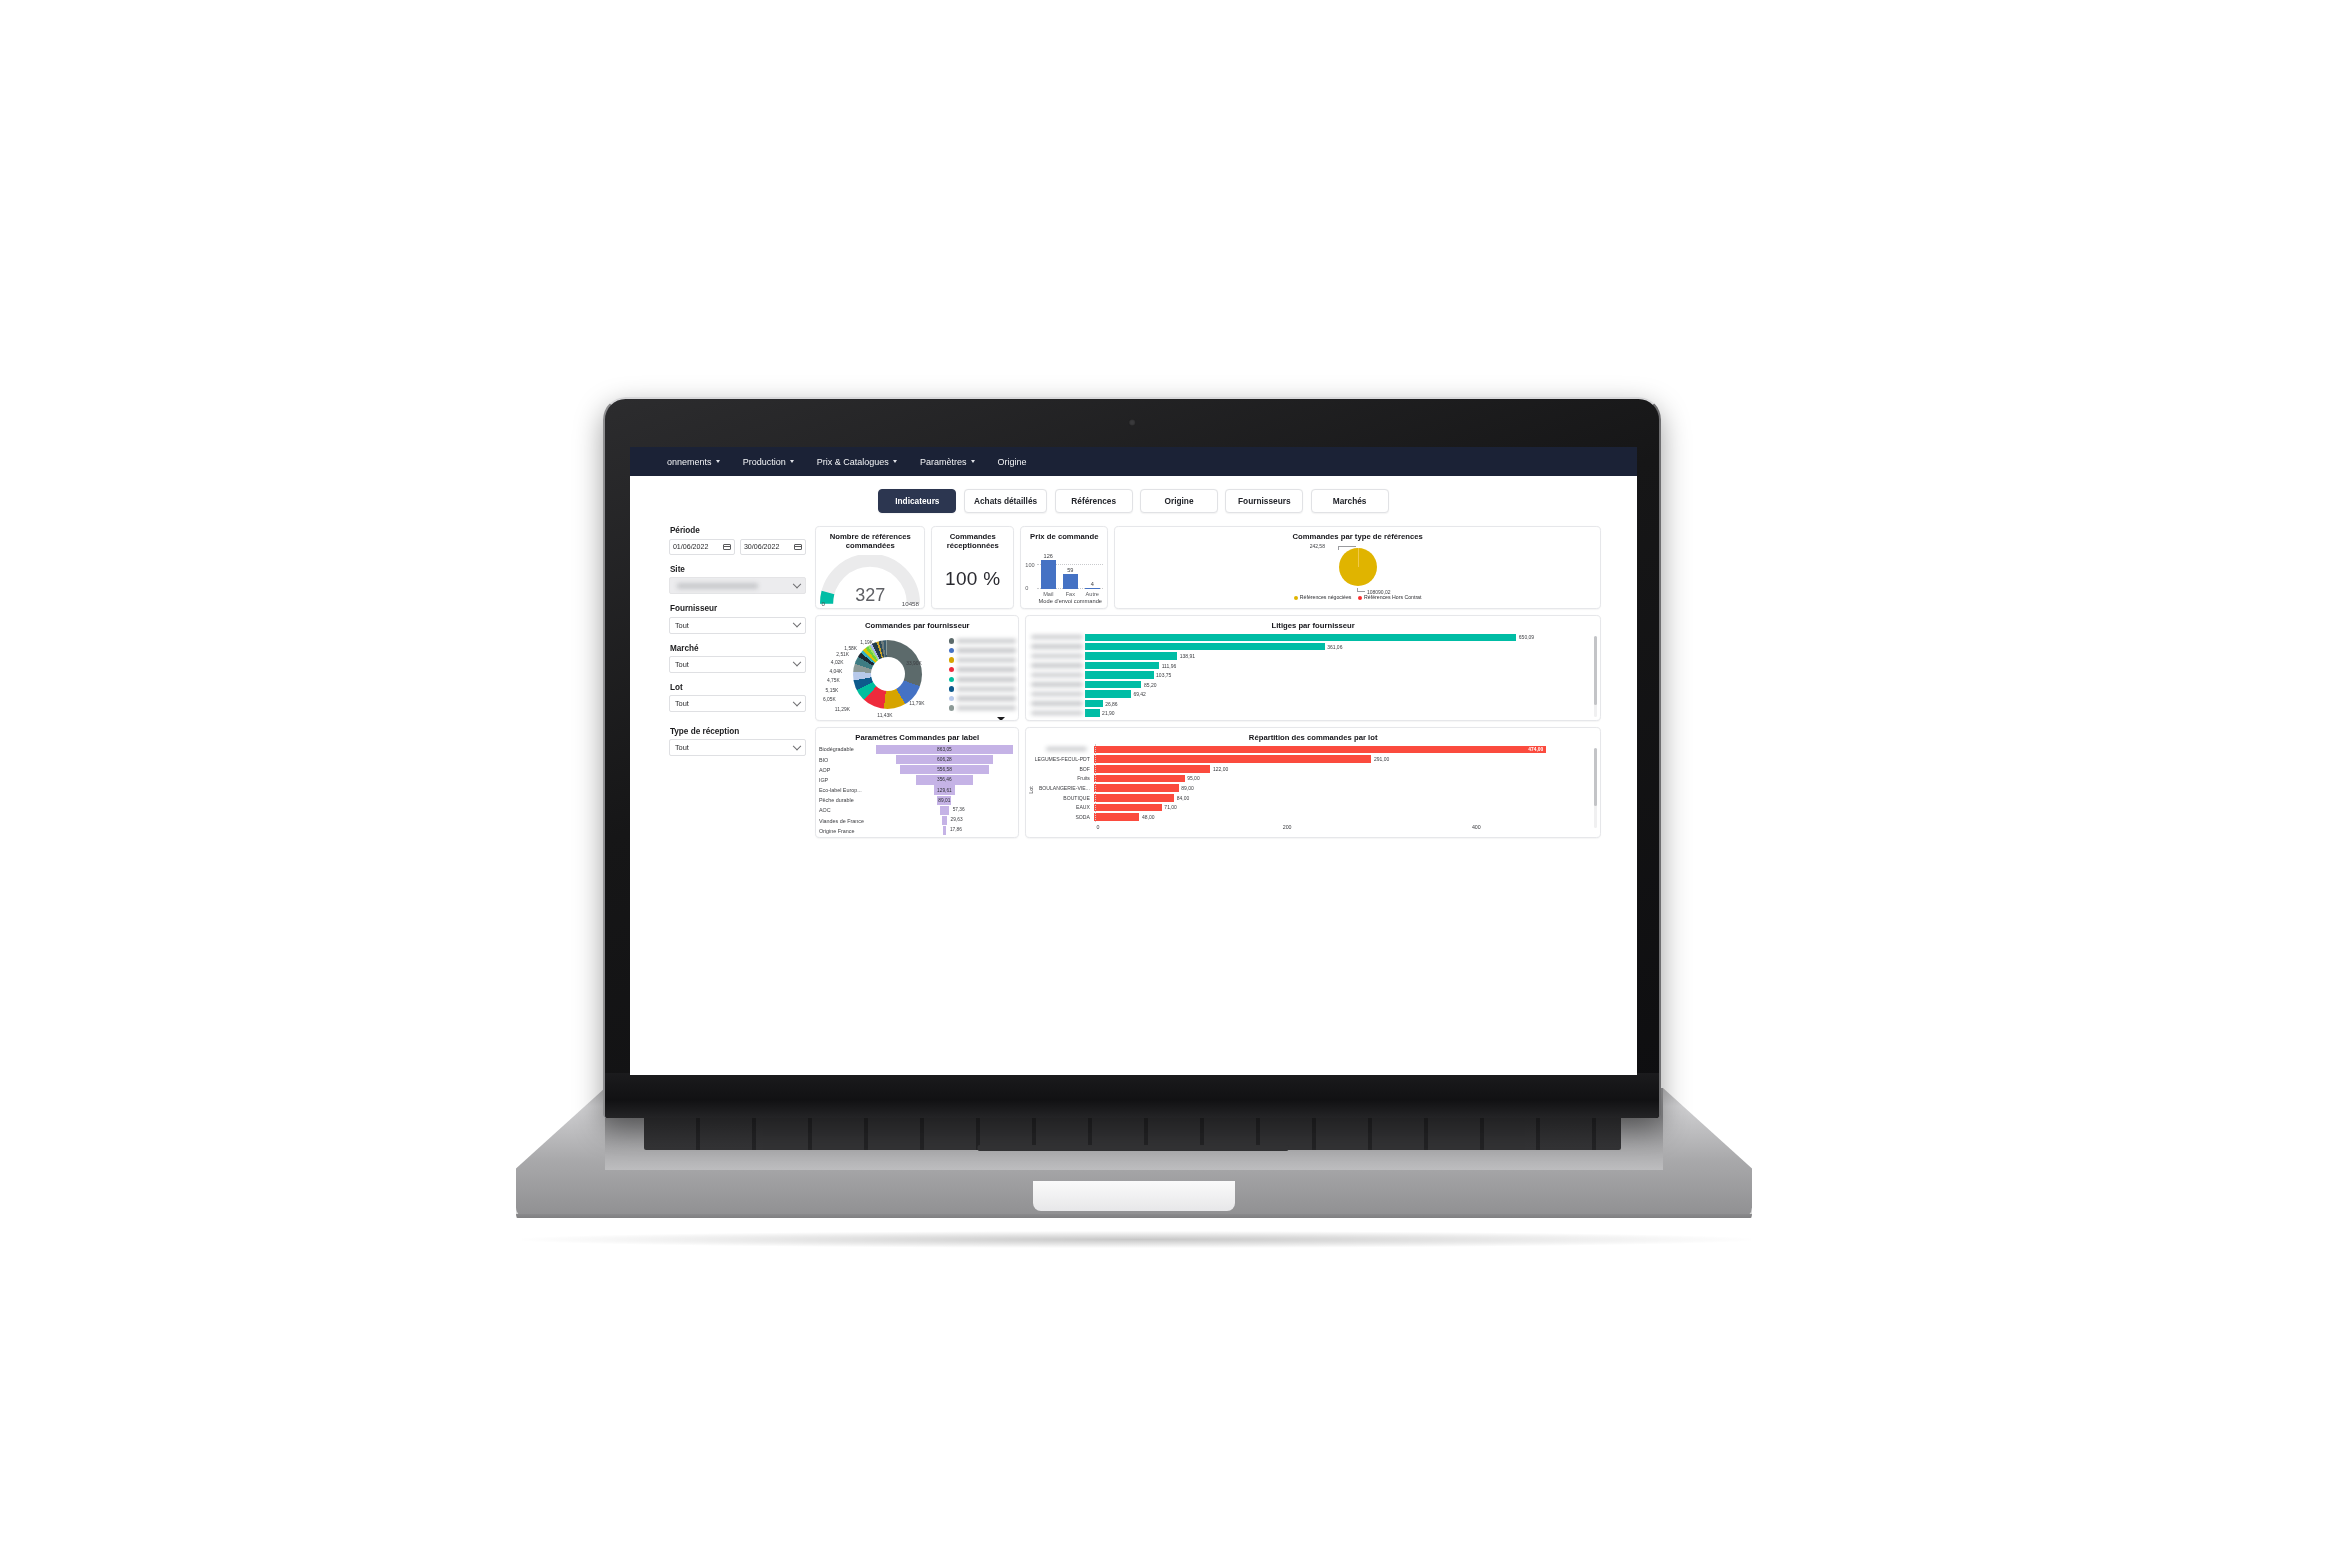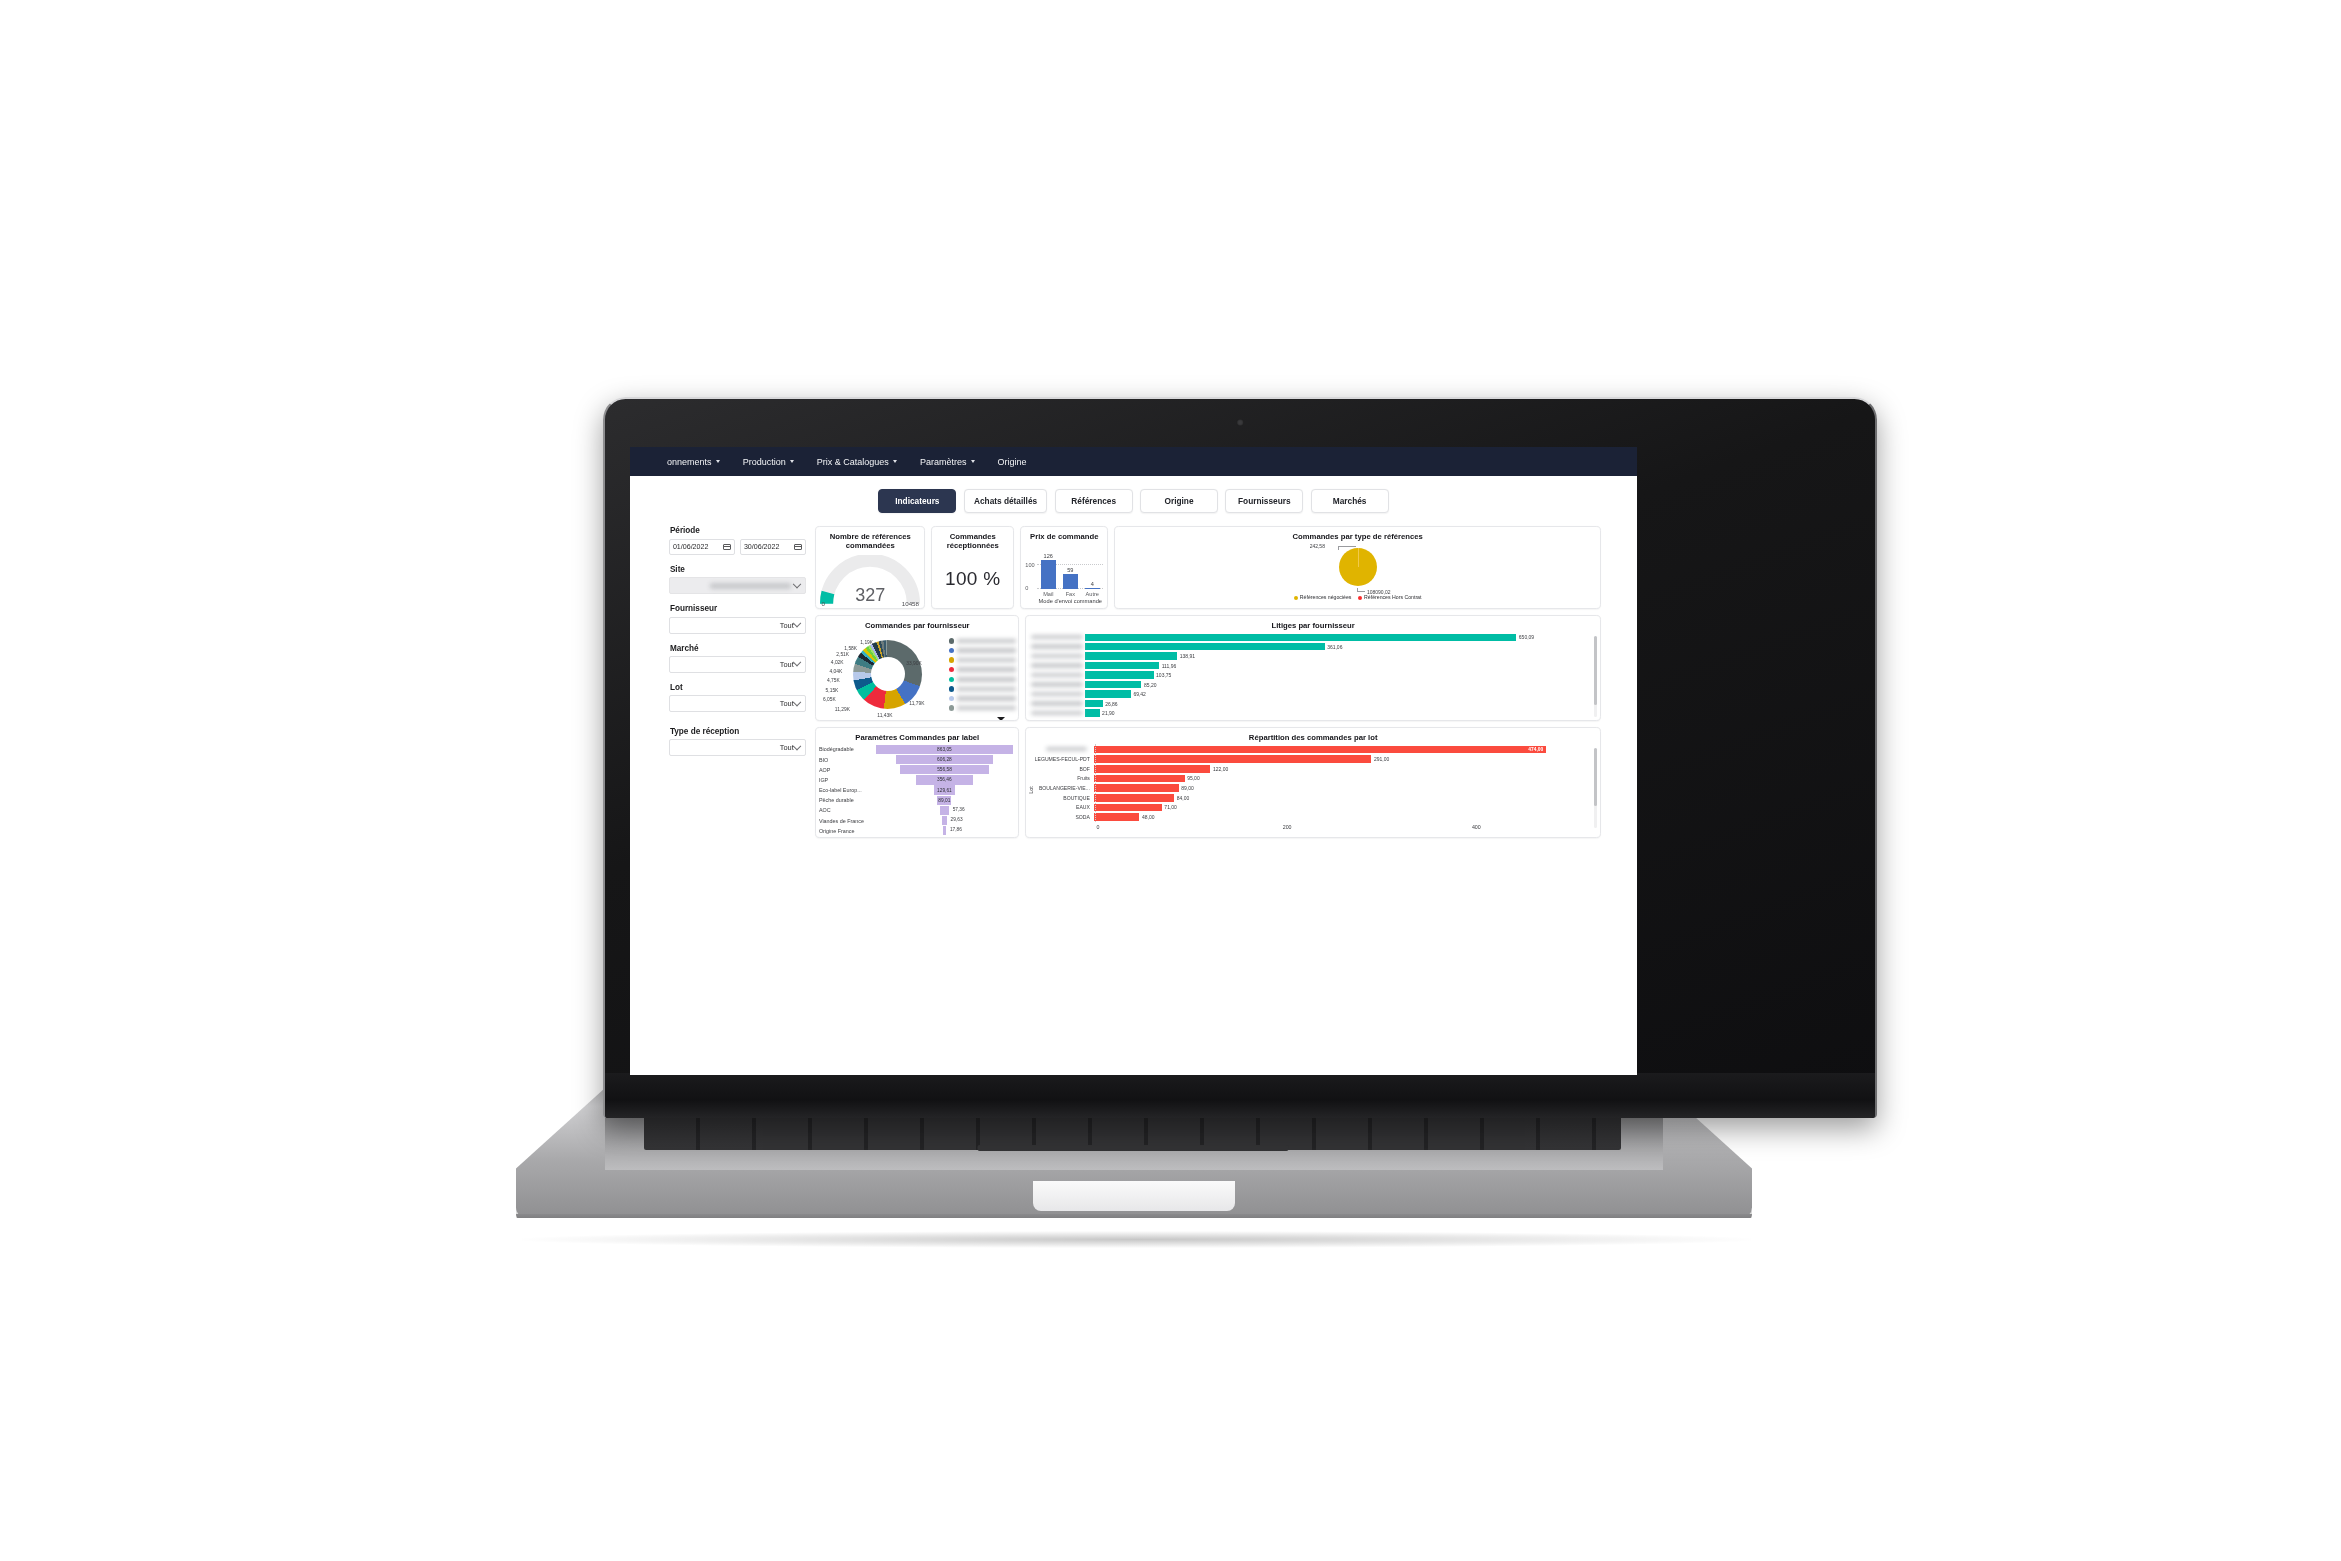--- a/index.html
+++ b/index.html
@@ -10,21 +10,21 @@
     overflow: hidden;
   }
 
   
   #stage { position: relative; width: 2342px; height: 1561px; background:#fff; }
 
   .laptop { position: absolute; left: 516px; top: 397px; width: 1236px; height: 839px; }
 
   
   .lid {
-    position: absolute; left: 87px; top: 0px; width: 1274px; height: 721px;
+    position: absolute; left: 87px; top: 0px; width: 1058px; height: 721px;
     background: linear-gradient(160deg,#2c2c2e 0%,#161617 40%,#0e0e10 100%);
     border-radius: 22.5px 22.5px 4px 4px;
     border-top: 2px solid #d8d8da;
     border-left: 2px solid #8e8e90;
     border-right: 2px solid #6e6e70;
     box-shadow: 0 10.6px 29px rgba(0,0,0,.38);
   }
   .camera {
     position: absolute; left: 50%; top: 20px; transform: translateX(-50%);
     width: 6.6px; height: 6.6px; border-radius: 50%;
@@ -118,21 +118,21 @@
   .date-box {
     flex:1; height: 16.5px; border:0.7px solid #dfe0e3; border-radius:2px; background:#fff;
     display:flex; align-items:center; justify-content:space-between; padding: 0 3.3px;
     font-size:7.1px; color:#2a2a2c;
   }
   .cal-ico { width:7.3px; height:7.3px; position:relative; flex:0 0 7.3px; }
   .cal-ico i { position:absolute; inset:0.7px 0 0 0; border:0.8px solid #5a5a5c; border-radius:1px; }
   .cal-ico i::before { content:""; position:absolute; left:0; right:0; top:1.1px; height:1.1px; background:#5a5a5c; }
   .select {
     height: 17px; border:0.7px solid #dfe0e3; border-radius:2px; background:#fff;
-    display:flex; align-items:center; justify-content:flex-end; padding: 0 5.3px;
+    display:flex; align-items:center; justify-content:space-between; padding: 0 5.3px;
     font-size:7.4px; color:#2a2a2c;
   }
   .select.redacted { background:#ececee; border-color:#e4e4e6; }
   .chev { width:6px; height:6px; border-right:0.9px solid #6d6d70; border-bottom:0.9px solid #6d6d70; transform: rotate(45deg) translate(-1.3px,-1.3px); }
 
   
   .panels { flex:1; }
   .row { display:flex; gap: 6px; margin-bottom: 6px; }
   .card {
     border:0.7px solid #e6e7ea; border-radius:4.6px; background:#fff;

